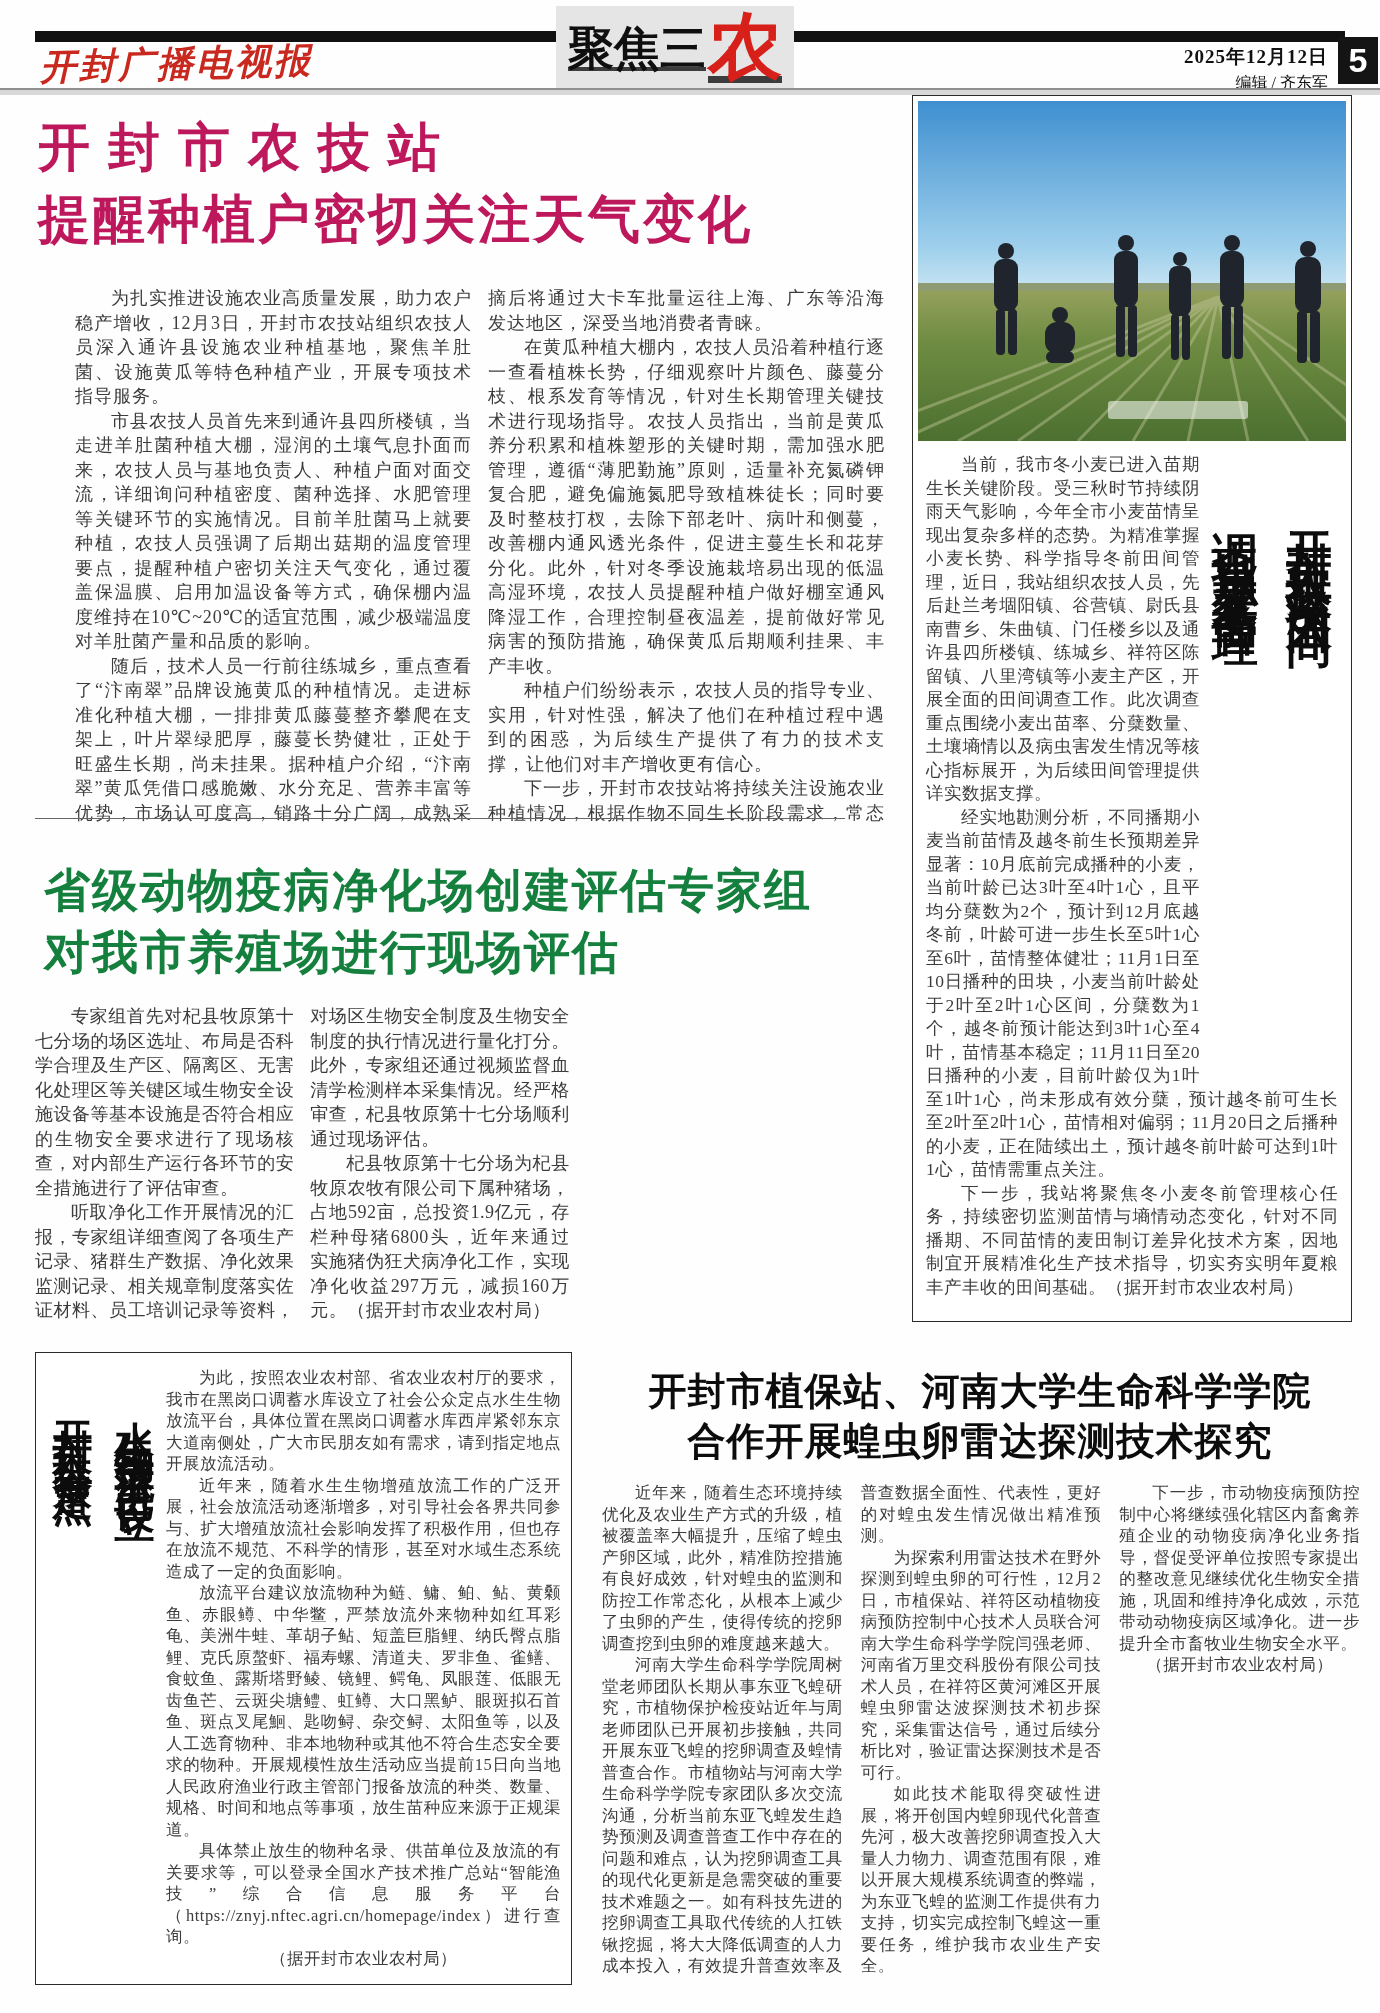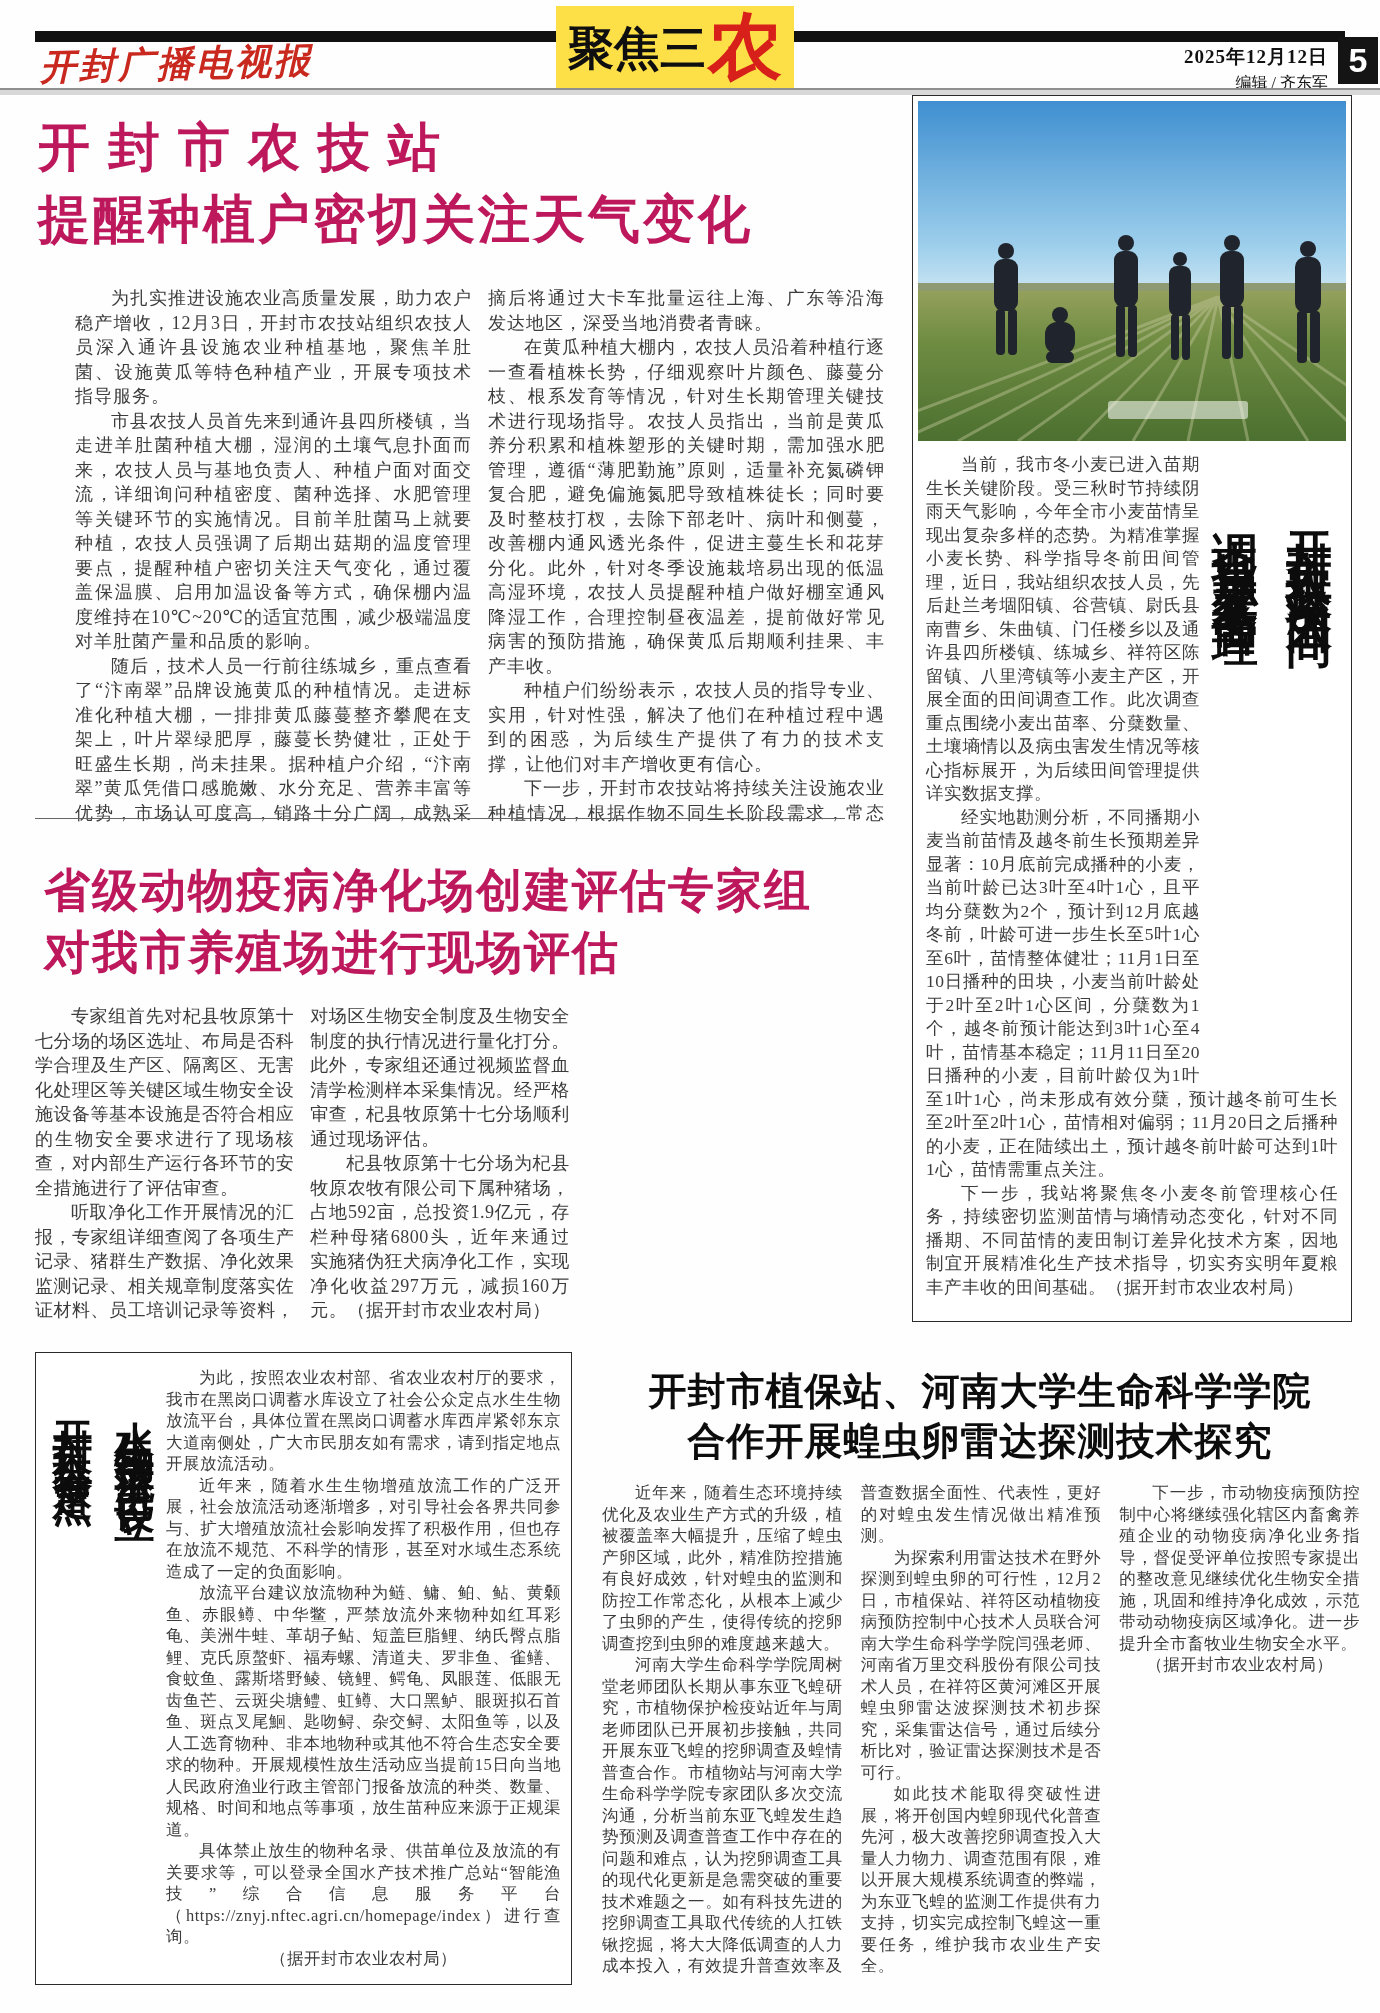--- a/index.html
+++ b/index.html
@@ -9,22 +9,22 @@
     overflow:hidden;
   }
   
   .top-bar{position:absolute;left:35px;top:31px;width:1310px;height:11px;background:#111;}
   .masthead{
     position:absolute;left:40px;top:40px;font-size:36px;font-weight:bold;font-style:italic;
     color:#c8281e;letter-spacing:3px;transform:rotate(-1.5deg);
     font-family:"Liberation Serif",serif;
   }
   .section-title{
-    position:absolute;left:556px;top:6px;background:#fde047;padding:0 12px;
-    display:flex;align-items:flex-end;gap:2px;z-index:2;
+    position:absolute;left:556px;top:6px;background:#e5e5e5;padding:0 12px;
+    display:flex;align-items:flex-end;gap:2px;z-index:2;text-decoration:underline;
   }
   .section-title .black{font-size:46px;font-weight:bold;color:#0f0f0f;line-height:78px;}
   .section-title .red{font-size:74px;font-weight:bold;color:#d8201a;line-height:82px;}
   .date-block{position:absolute;right:52px;top:44px;text-align:right;color:#111;}
   .date-block .date{font-size:19px;font-weight:bold;letter-spacing:1px;}
   .date-block .editor{font-size:16px;margin-top:3px;}
   .page-num{
     position:absolute;right:2px;top:37px;width:40px;height:47px;background:#141414;
     color:#fff;font-size:34px;font-weight:bold;display:flex;align-items:center;justify-content:center;
     font-family:"Liberation Sans",sans-serif;
@@ -40,21 +40,21 @@
   .a1-title .l1{font-size:52px;letter-spacing:18px;line-height:72px;white-space:nowrap;}
   .a1-title .l2{font-size:52px;letter-spacing:3px;line-height:72px;white-space:nowrap;}
   .a1-body{
     position:absolute;left:35px;top:286px;width:810px;height:545px;
     column-count:2;column-gap:16px;column-fill:auto;overflow:hidden;
     font-size:18px;line-height:24.5px;letter-spacing:1px;margin-left:40px;
   }
   .sep1{position:absolute;left:35px;top:818px;width:810px;height:1px;background:#666;}
 
   
-  .a3-title{position:absolute;left:44px;top:860px;color:#be185d;font-weight:bold;font-size:46px;line-height:62px;letter-spacing:2px;white-space:nowrap;}
+  .a3-title{position:absolute;left:44px;top:860px;color:#15803d;font-weight:bold;font-size:46px;line-height:62px;letter-spacing:2px;white-space:nowrap;}
   .a3-body{
     position:absolute;left:35px;top:1004px;width:810px;height:330px;
     column-count:3;column-gap:16px;column-fill:auto;overflow:hidden;
     font-size:18px;line-height:24.5px;letter-spacing:0.5px;
   }
 
   
   .a2-box{
     position:absolute;left:912px;top:95px;width:440px;height:1227px;
     border:1.5px solid #2a2a2a;box-sizing:border-box;padding:5px;background:#fff;

